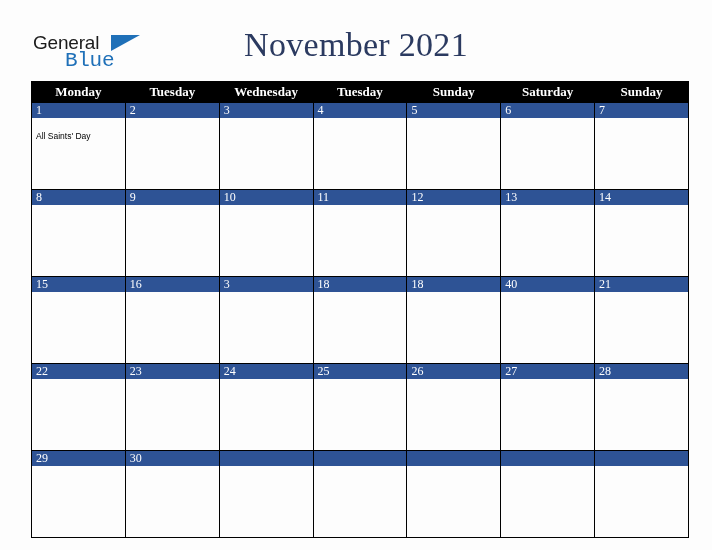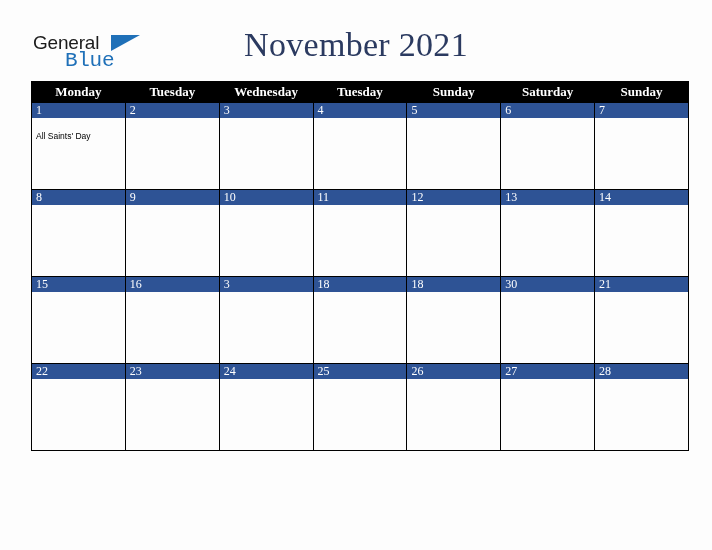--- a/index.html
+++ b/index.html
@@ -258,53 +258,83 @@
           </td>
           <td>
             <div class="daynum-band">18</div>
             <div class="cell-body"></div>
           </td>
           <td>
             <div class="daynum-band">18</div>
             <div class="cell-body"></div>
           </td>
           <td>
+            <div class="daynum-band">40</div>
+            <div class="cell-body"></div>
+          </td>
+          <td>
+            <div class="daynum-band">21</div>
+            <div class="cell-body"></div>
+          </td>
+        </tr>
+        <tr>
+          <td>
+            <div class="daynum-band">22</div>
+            <div class="cell-body"></div>
+          </td>
+          <td>
+            <div class="daynum-band">23</div>
+            <div class="cell-body"></div>
+          </td>
+          <td>
+            <div class="daynum-band">24</div>
+            <div class="cell-body"></div>
+          </td>
+          <td>
+            <div class="daynum-band">25</div>
+            <div class="cell-body"></div>
+          </td>
+          <td>
+            <div class="daynum-band">26</div>
+            <div class="cell-body"></div>
+          </td>
+          <td>
+            <div class="daynum-band">27</div>
+            <div class="cell-body"></div>
+          </td>
+          <td>
+            <div class="daynum-band">28</div>
+            <div class="cell-body"></div>
+          </td>
+        </tr>
+        <tr>
+          <td>
+            <div class="daynum-band">29</div>
+            <div class="cell-body"></div>
+          </td>
+          <td>
             <div class="daynum-band">30</div>
             <div class="cell-body"></div>
           </td>
           <td>
-            <div class="daynum-band">21</div>
-            <div class="cell-body"></div>
-          </td>
-        </tr>
-        <tr>
-          <td>
-            <div class="daynum-band">22</div>
-            <div class="cell-body"></div>
-          </td>
-          <td>
-            <div class="daynum-band">23</div>
-            <div class="cell-body"></div>
-          </td>
-          <td>
-            <div class="daynum-band">24</div>
-            <div class="cell-body"></div>
-          </td>
-          <td>
-            <div class="daynum-band">25</div>
-            <div class="cell-body"></div>
-          </td>
-          <td>
-            <div class="daynum-band">26</div>
-            <div class="cell-body"></div>
-          </td>
-          <td>
-            <div class="daynum-band">27</div>
-            <div class="cell-body"></div>
-          </td>
-          <td>
-            <div class="daynum-band">28</div>
+            <div class="daynum-band"></div>
+            <div class="cell-body"></div>
+          </td>
+          <td>
+            <div class="daynum-band"></div>
+            <div class="cell-body"></div>
+          </td>
+          <td>
+            <div class="daynum-band"></div>
+            <div class="cell-body"></div>
+          </td>
+          <td>
+            <div class="daynum-band"></div>
+            <div class="cell-body"></div>
+          </td>
+          <td>
+            <div class="daynum-band"></div>
             <div class="cell-body"></div>
           </td>
         </tr>
       </tbody>
   </table>
 </div>
 
 </body></html>

